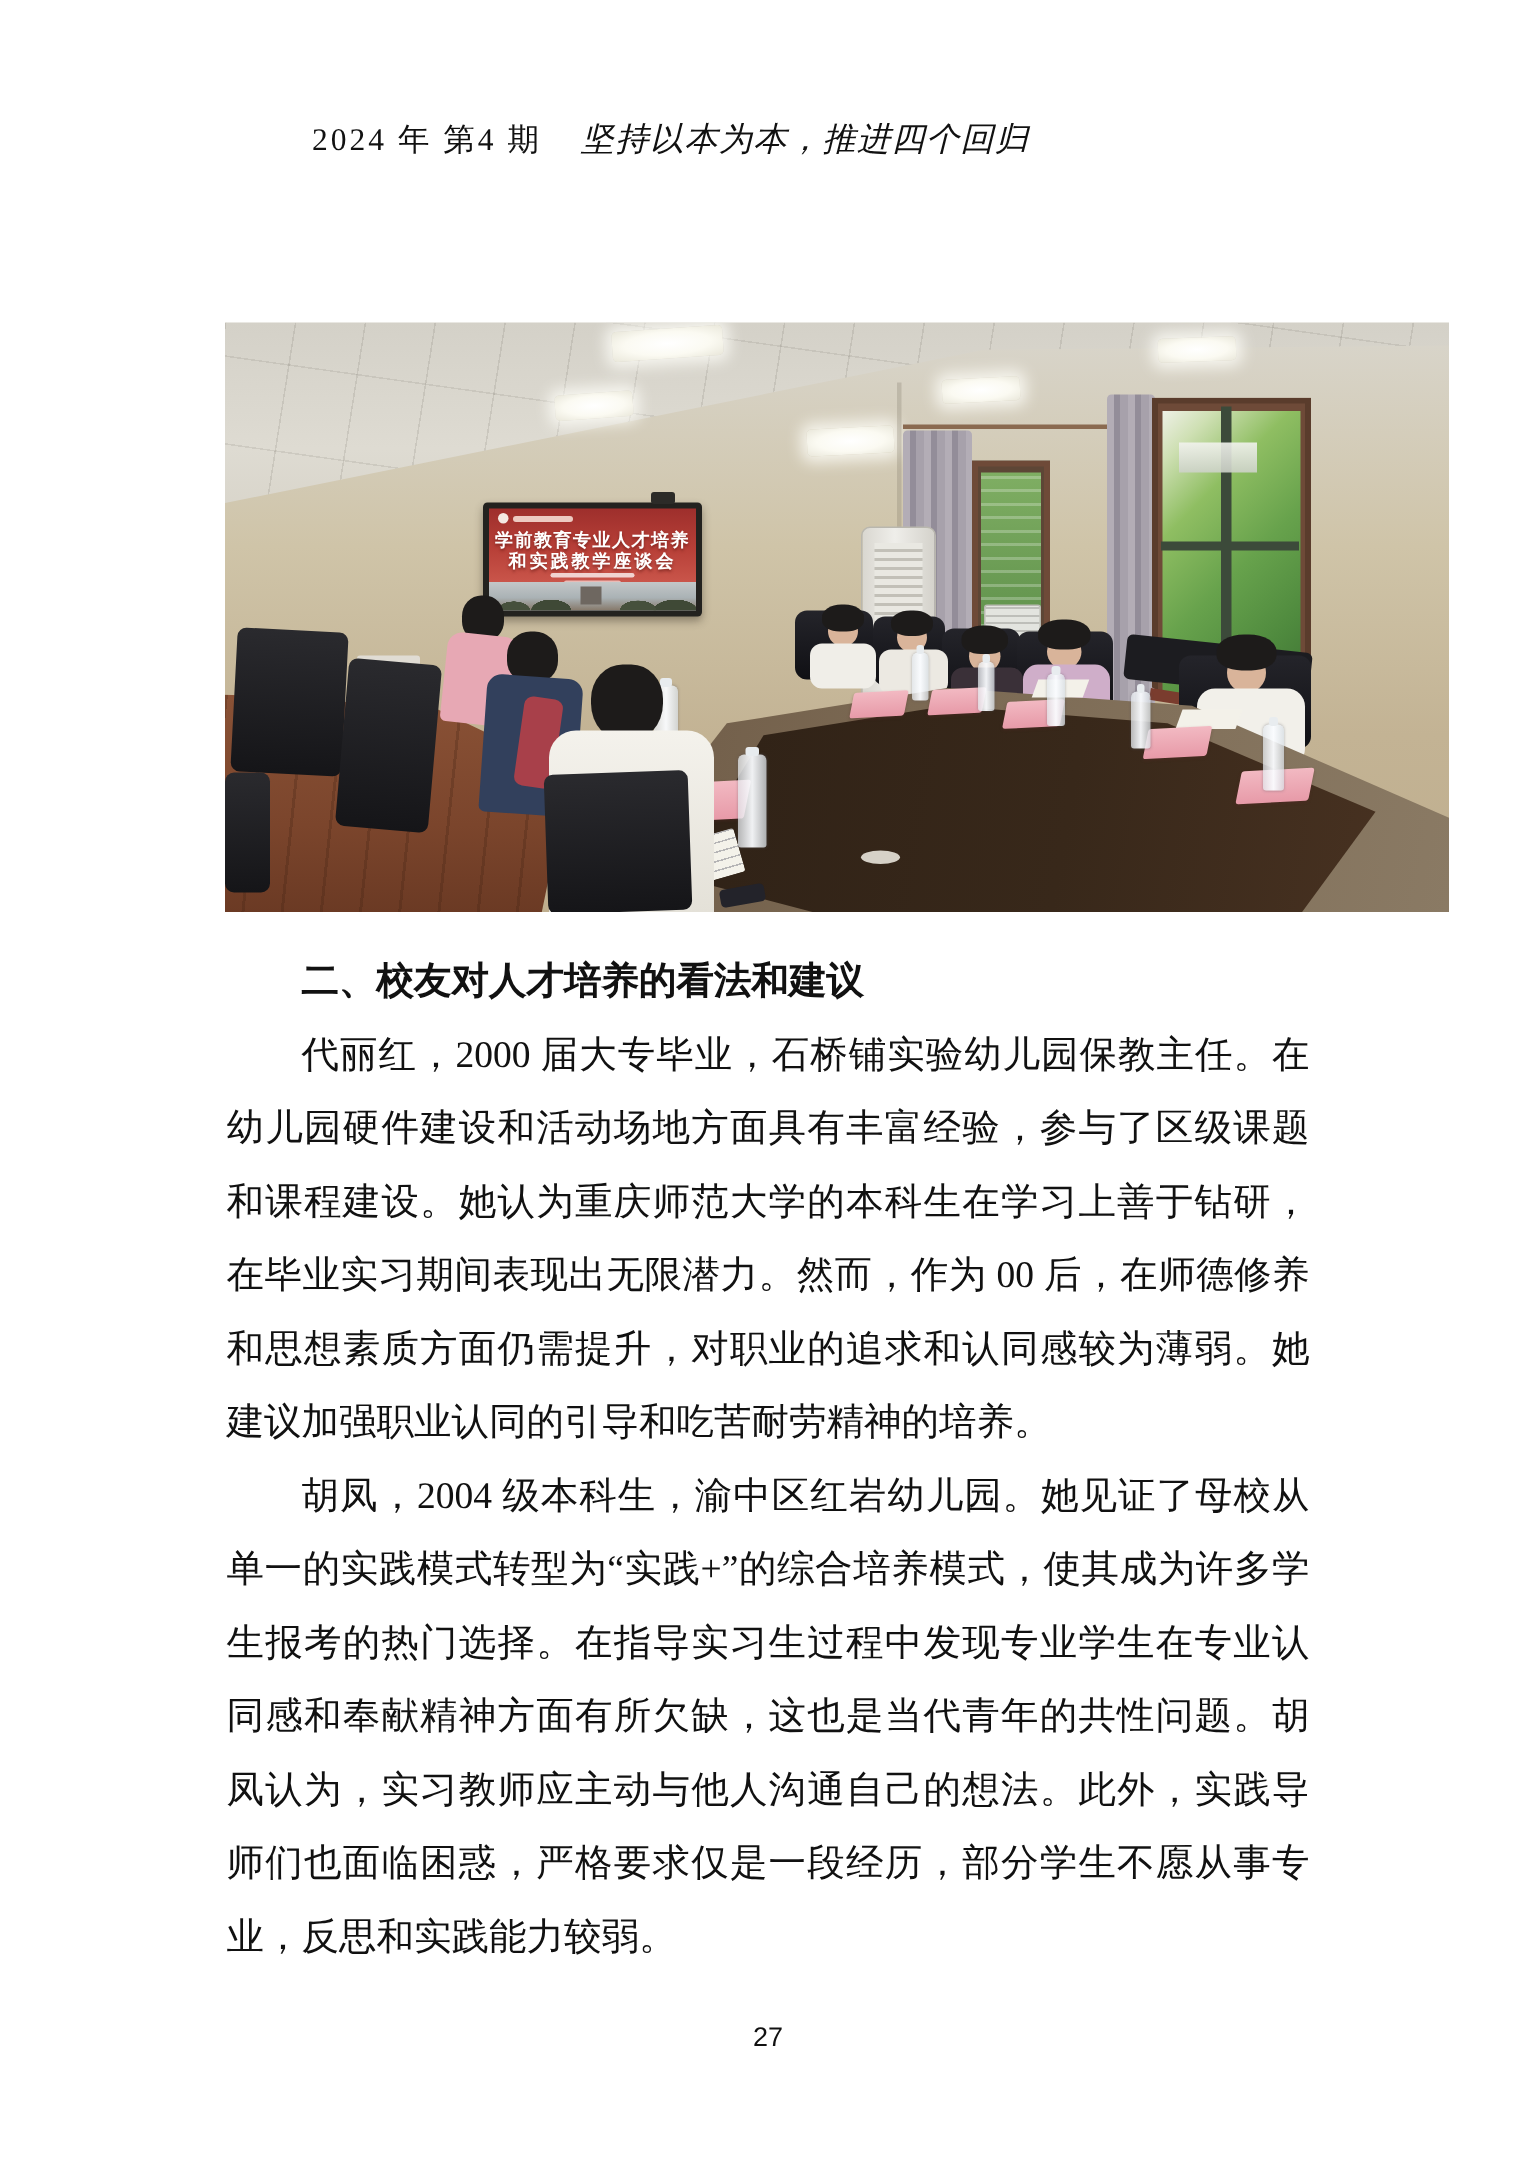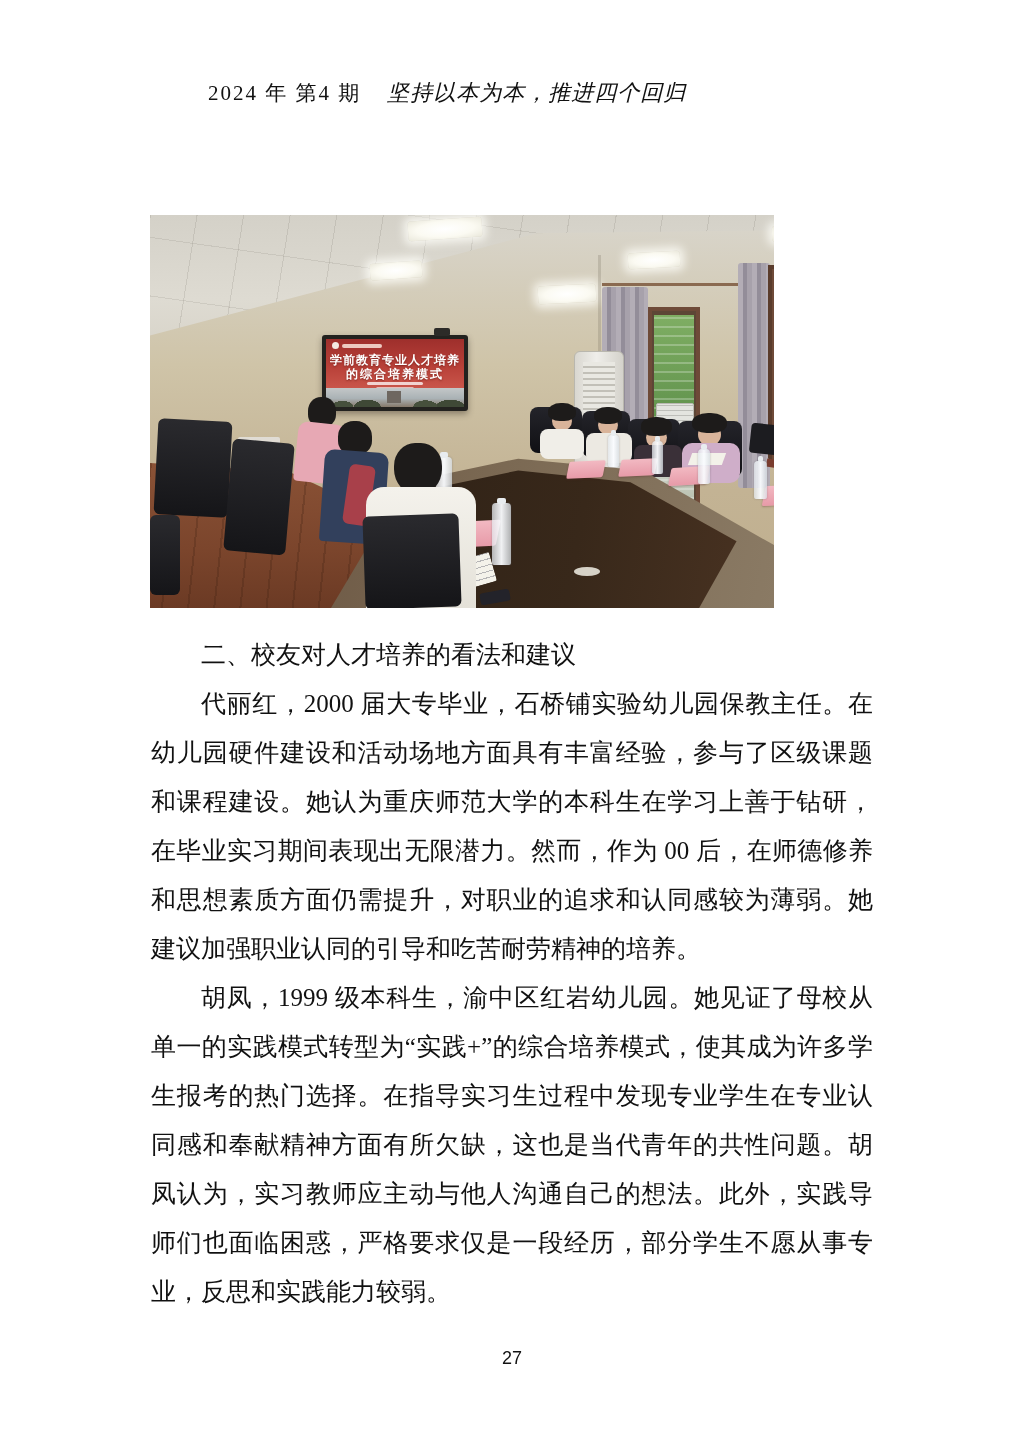--- a/index.html
+++ b/index.html
@@ -15,27 +15,27 @@
   .logo svg{width:64px;height:64px;}
   .logo-cn{font-size:30px;font-weight:bold;color:#b5342c;letter-spacing:2px;
            font-style:italic;line-height:30px;}
   .logo-en{font-size:7px;color:#cf7a70;letter-spacing:1.1px;margin-top:3px;}
 
   
   .intro{position:absolute;left:151px;top:111px;width:722px;margin:0;
          font-size:25px;line-height:48px;text-align:justify;}
   .bodytext{position:absolute;left:151px;top:630px;width:722px;
             font-size:25px;line-height:49px;text-align:justify;}
-  .bodytext h2{margin:0;font-size:25px;font-weight:normal;text-indent:2em;line-height:49px;}
+  .bodytext h2{margin:0;font-size:25px;font-weight:bold;text-indent:2em;line-height:49px;}
   .bodytext p{margin:0;text-indent:2em;}
   .pageno{position:absolute;left:0;top:1348px;width:1024px;text-align:center;
           font-size:18px;font-family:"Liberation Sans","DejaVu Sans",sans-serif;}
 
   
-  .photo{position:absolute;left:150px;top:215px;width:624px;height:393px;margin:0;
+  .photo{position:absolute;left:150px;top:215px;width:816px;height:393px;margin:0;
          overflow:hidden;background:linear-gradient(180deg,#d9d6cd 0%,#cfc4a8 38%,#c3b394 70%,#bfae8e 100%);}
   .ph{position:absolute;}
   .ceiling{left:0;top:0;width:100%;height:140px;
      background:
        repeating-linear-gradient(99deg, rgba(90,85,75,.14) 0 1px, transparent 1px 46px),
        repeating-linear-gradient(8deg, rgba(90,85,75,.12) 0 1px, transparent 1px 58px),
        linear-gradient(180deg,#d4d1c8 0%,#dedbd2 60%,#d7d3c8 100%);
      clip-path:polygon(0 0,100% 0,100% 11%,62% 13%,0 86%);}
   .light{background:radial-gradient(ellipse at center,#ffffff 0%,#fbfaf2 55%,#e9e7da 100%);
          border-radius:3px;box-shadow:0 0 10px 4px rgba(255,255,250,.8);}
@@ -222,21 +222,21 @@
     <div class="ph sillB"></div>
 
     <div class="ph tv">
       <div class="cam"></div>
       <div class="screen">
         <div class="slide-logo">
             <span class="dot"></span>
             <span class="bar"></span>
           </div>
         <div class="st1">学前教育专业人才培养</div>
-        <div class="st2">的综合培养模式</div>
+        <div class="st2">和实践教学座谈会</div>
         <div class="ssub"></div>
         <div class="ssub2"></div>
         <div class="campus">
             <div class="tower"></div>
           </div>
       </div>
     </div>
 
     <div class="ph ac">
       <div class="grill"></div>
@@ -300,17 +300,17 @@
     <div class="ph phone"></div>
 
     <div class="ph head p3h"></div>
     <div class="ph torso p3t"></div>
     <div class="ph chair ch4"></div>
   </figure>
 
   <div class="bodytext">
     <h2>二、校友对人才培养的看法和建议</h2>
     <p>代丽红，2000 届大专毕业，石桥铺实验幼儿园保教主任。在幼儿园硬件建设和活动场地方面具有丰富经验，参与了区级课题和课程建设。她认为重庆师范大学的本科生在学习上善于钻研，在毕业实习期间表现出无限潜力。然而，作为 00 后，在师德修养和思想素质方面仍需提升，对职业的追求和认同感较为薄弱。她建议加强职业认同的引导和吃苦耐劳精神的培养。</p>
-    <p>胡凤，1999 级本科生，渝中区红岩幼儿园。她见证了母校从单一的实践模式转型为“实践+”的综合培养模式，使其成为许多学生报考的热门选择。在指导实习生过程中发现专业学生在专业认同感和奉献精神方面有所欠缺，这也是当代青年的共性问题。胡凤认为，实习教师应主动与他人沟通自己的想法。此外，实践导师们也面临困惑，严格要求仅是一段经历，部分学生不愿从事专业，反思和实践能力较弱。</p>
+    <p>胡凤，2004 级本科生，渝中区红岩幼儿园。她见证了母校从单一的实践模式转型为“实践+”的综合培养模式，使其成为许多学生报考的热门选择。在指导实习生过程中发现专业学生在专业认同感和奉献精神方面有所欠缺，这也是当代青年的共性问题。胡凤认为，实习教师应主动与他人沟通自己的想法。此外，实践导师们也面临困惑，严格要求仅是一段经历，部分学生不愿从事专业，反思和实践能力较弱。</p>
   </div>
 
   <div class="pageno">27</div>
 </div>
 
 </body></html>

